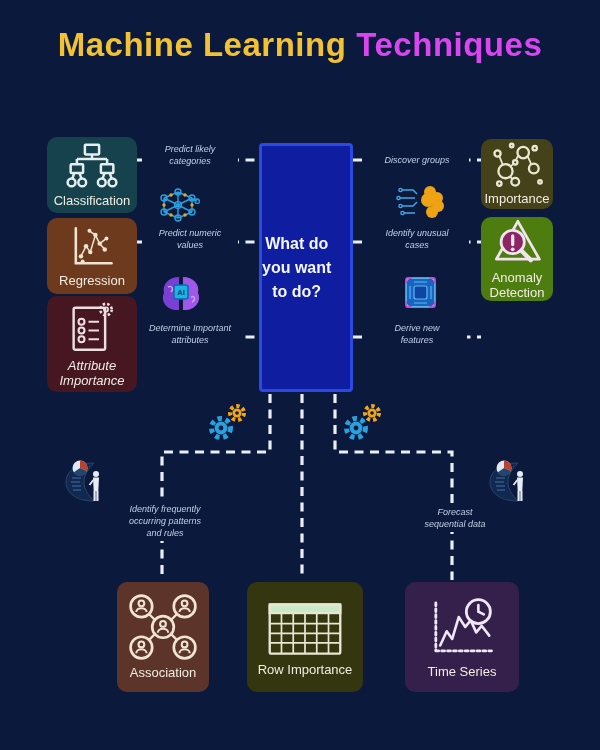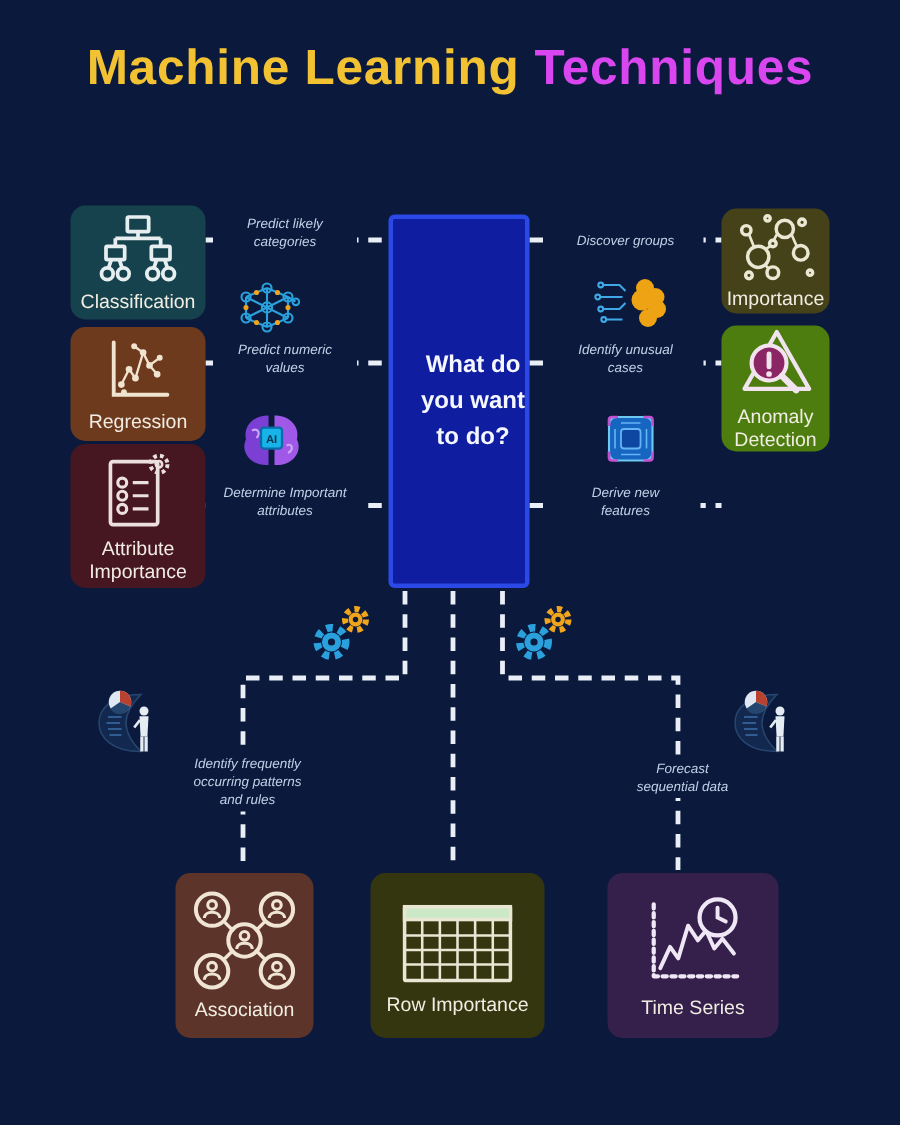--- a/index.html
+++ b/index.html
@@ -11,31 +11,31 @@
   .title .hl{color:#f2c233;}
   .title .rest{color:#d946ef;margin-left:10px;}
   
   .wires{position:absolute;left:0;top:0;z-index:1;}
   
   .tbox{position:absolute;border-radius:10px;display:flex;flex-direction:column;
         align-items:center;justify-content:center;gap:4px;color:#f1ede3;z-index:2;}
   .tbox .lbl{font-size:13px;line-height:1.15;text-align:center;white-space:pre-line;}
   .b-classification{left:47px;top:137px;width:90px;height:76px;background:#15424d;}
   .b-regression{left:47px;top:218px;width:90px;height:76px;background:#6e3a1e;}
-  .b-attribute{left:47px;top:296px;width:90px;height:96px;background:#461621;}
+  .b-attribute{left:47px;top:296px;width:90px;height:96px;background:#461621;font-style:italic;}
   .b-clustering{left:481px;top:139px;width:72px;height:70px;background:#45421a;}
   .b-anomaly{left:481px;top:217px;width:72px;height:84px;background:#4d7c0f;}
   .b-feature{left:481px;top:307px;width:72px;height:99px;background:#3e1e66;}
   .b-association{left:117px;top:582px;width:92px;height:110px;background:#5c3429;}
   .b-rowimp{left:247px;top:582px;width:116px;height:110px;background:#34360f;}
   .b-timeseries{left:405px;top:582px;width:114px;height:110px;background:#34204a;}
   
   .centerbox{position:absolute;left:259px;top:143px;width:94px;height:249px;
              background:#0f1da1;border:3px solid #2b49e6;border-radius:4px;z-index:2;
-             display:flex;align-items:center;justify-content:flex-end;box-sizing:border-box;}
+             display:flex;align-items:center;justify-content:flex-start;box-sizing:border-box;}
   .centerbox .q{color:#f4f7ff;font-weight:bold;font-size:16px;line-height:1.5;
                 text-align:center;white-space:pre-line;}
   
   .hint{position:absolute;z-index:3;background:#0b1a3c;color:#c3cfe7;font-size:9px;
         line-height:1.35;text-align:center;white-space:pre-line;padding:2px 3px;
         box-sizing:border-box;font-style:italic;}
   .h-likely{left:142px;top:141px;width:96px;}
   .h-numeric{left:142px;top:225px;width:96px;}
   .h-determine{left:137px;top:320px;width:106px;}
   .h-discover{left:365px;top:152px;width:104px;}

